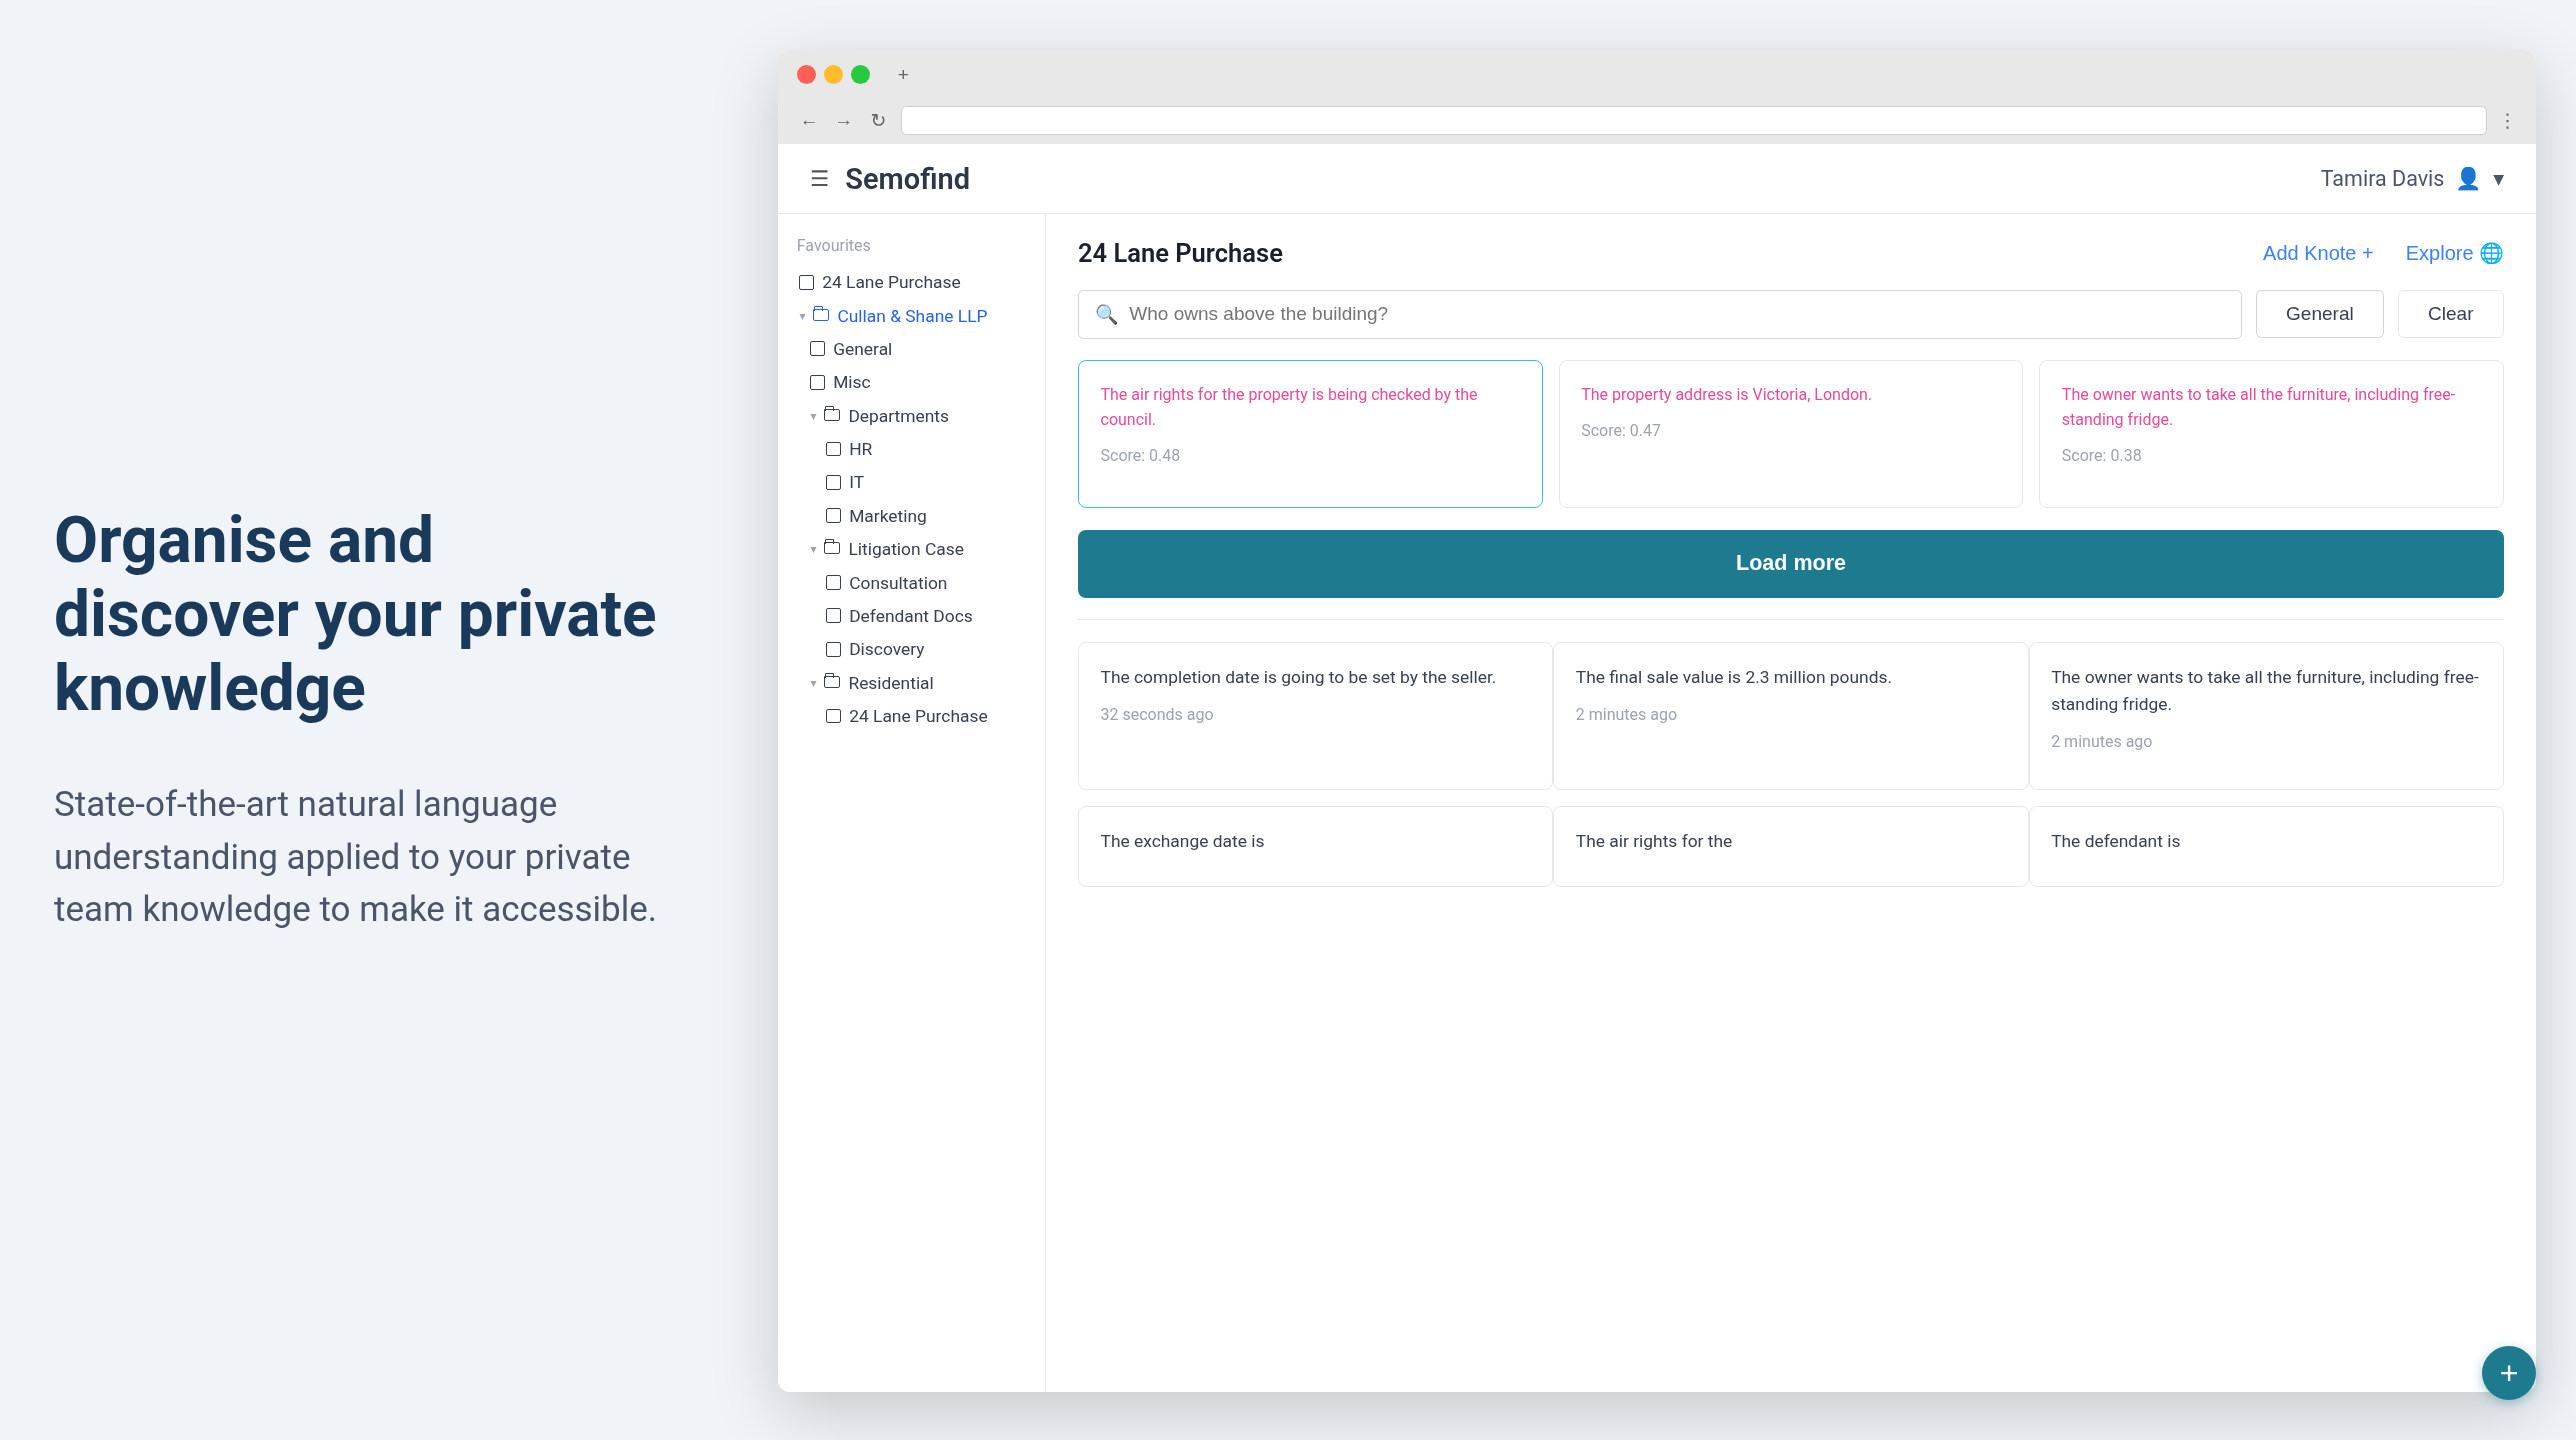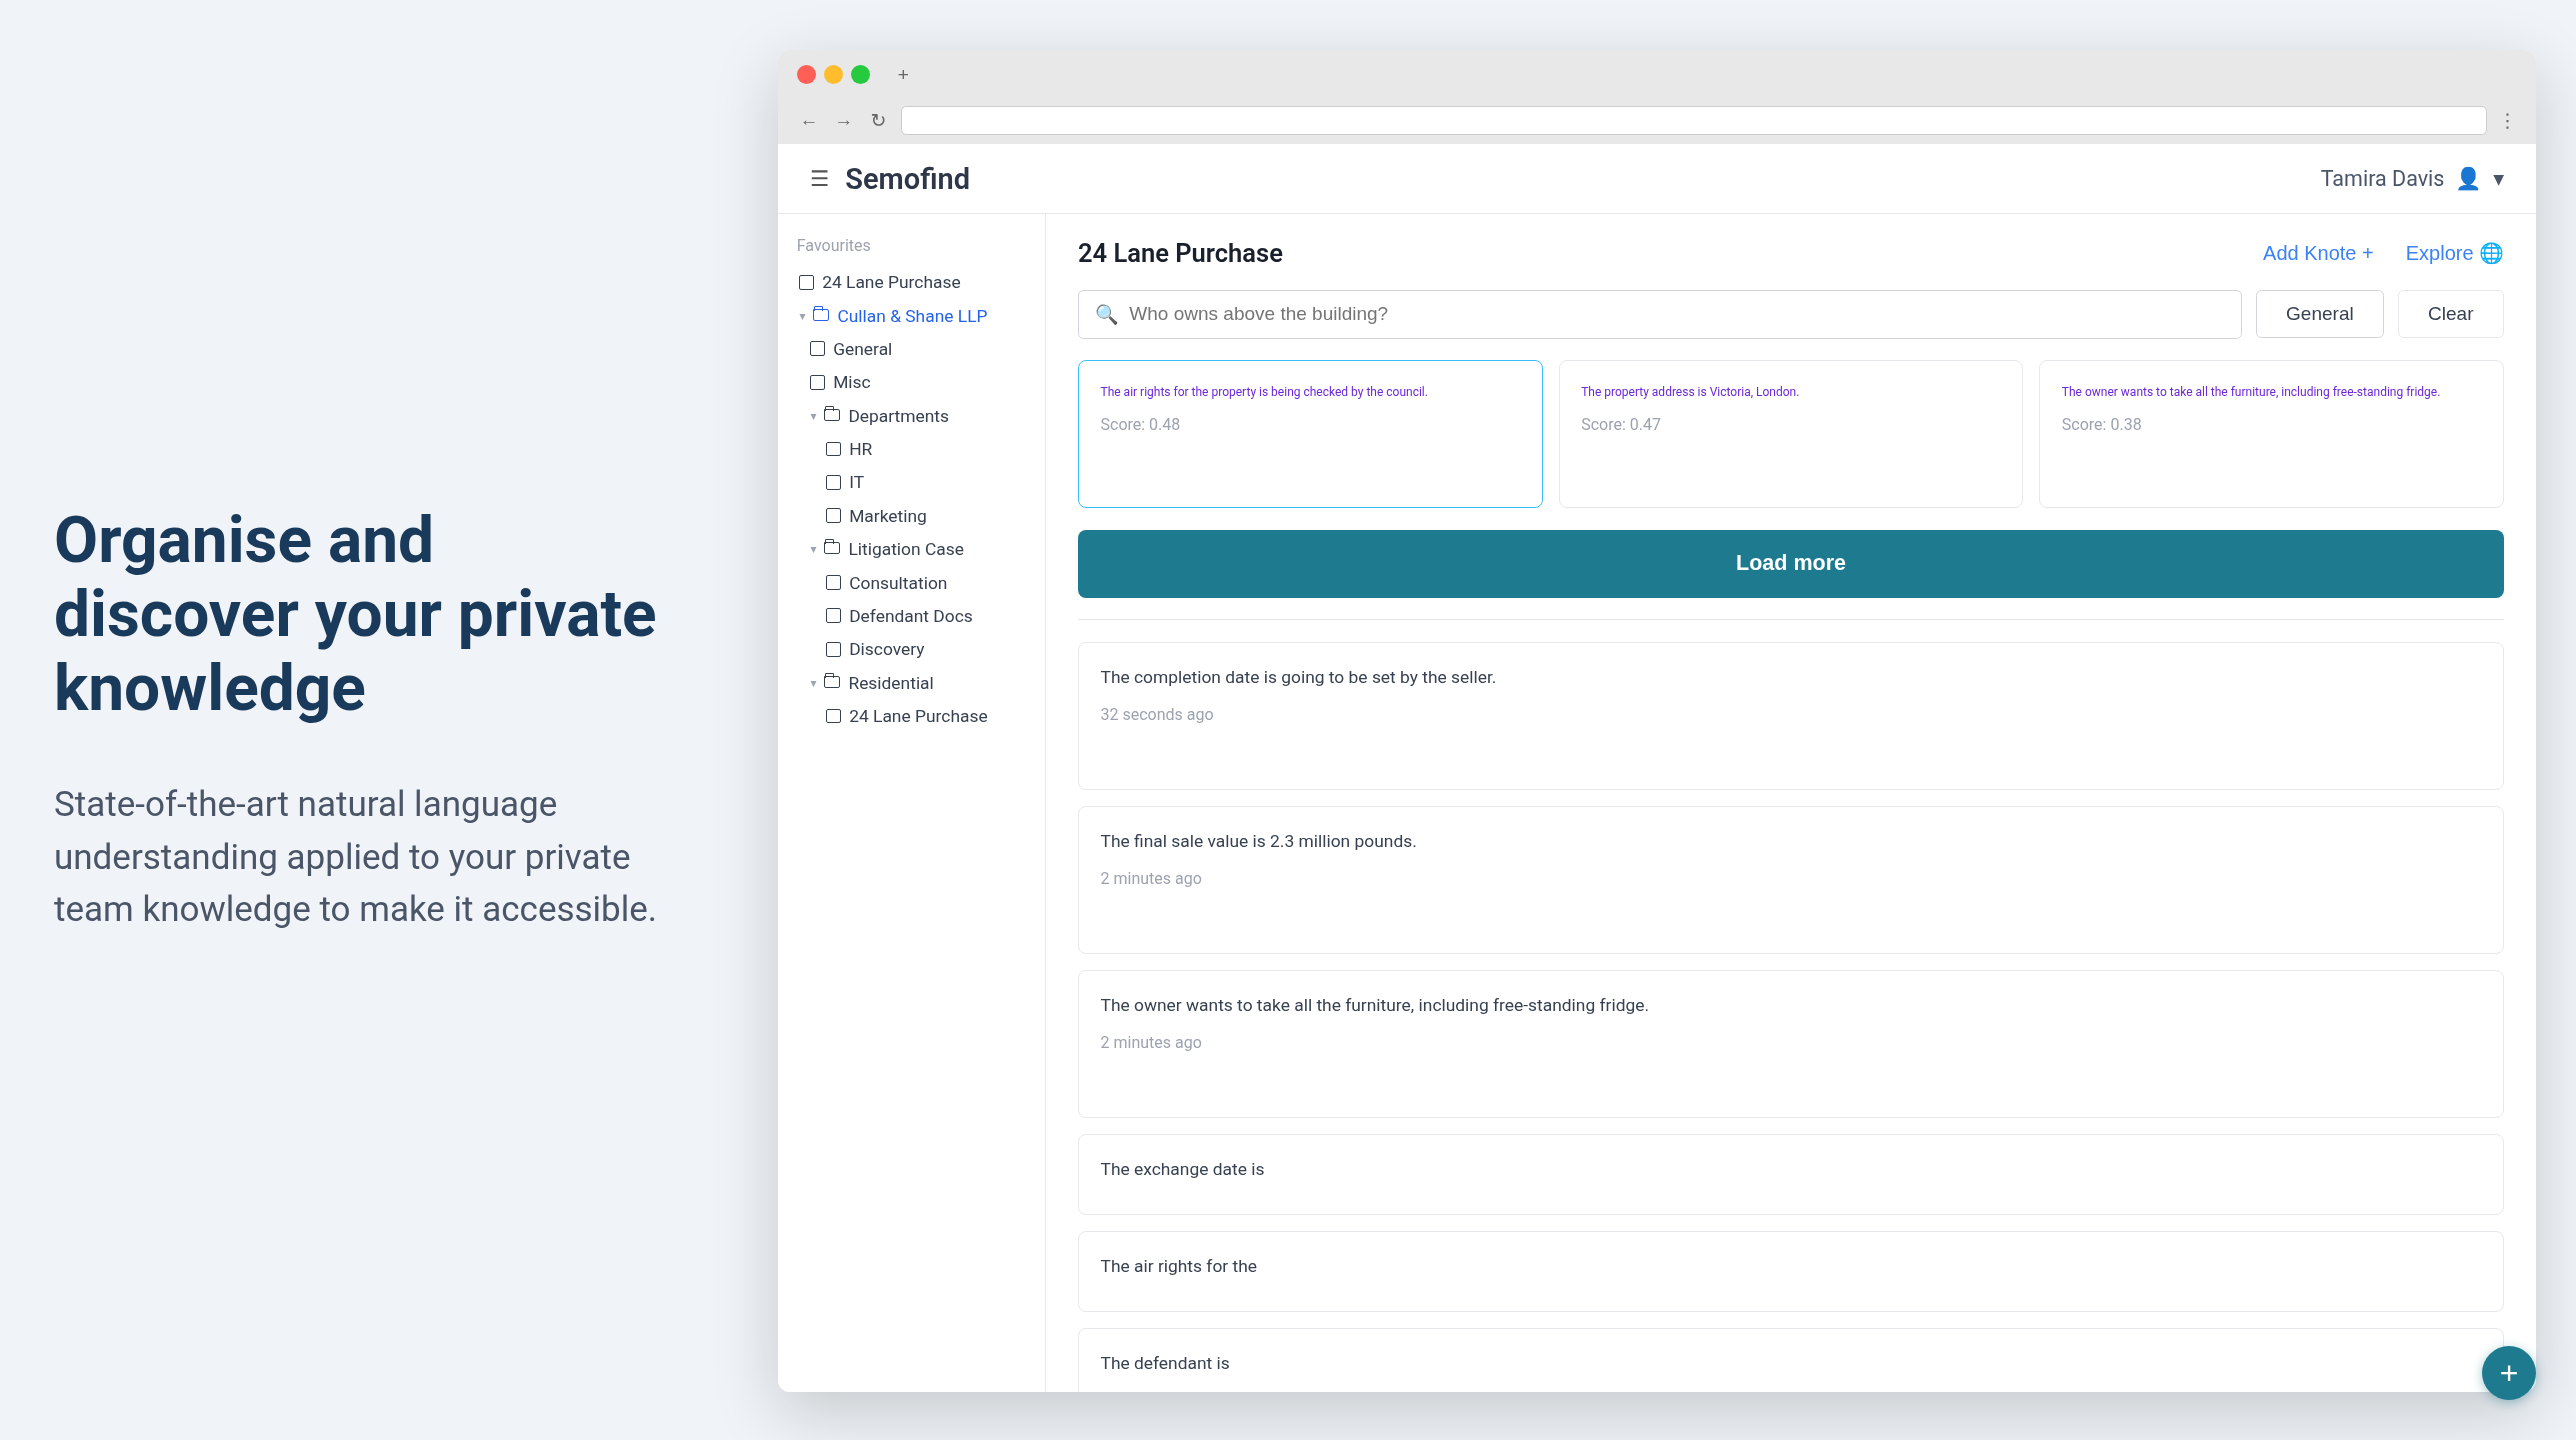--- a/index.html
+++ b/index.html
@@ -338,22 +338,22 @@
       border-radius: 8px;
       padding: 21.5px;
       background: white;
       min-height: 148px;
     }
     .result-card.highlighted {
       border: 1.7px solid #38bdf8;
       border-radius: 8px;
     }
     .result-card-text {
-      font-size: 12px;
-      color: #6d28d9;
+      font-size: 16px;
+      color: #ec4899;
       line-height: 1.55;
       margin-bottom: 13.4px;
     }
     .result-score {
       font-size: 16px;
       color: #9ca3af;
     }
 
     
     .load-more-btn {
@@ -372,22 +372,22 @@
     
     .section-divider {
       border: none;
       border-top: 1.3px solid #e5e7eb;
       margin-bottom: 21.5px;
     }
 
     
     .bottom-grid {
       display: grid;
-      grid-template-columns: repeat(1, 1fr);
-      gap: 16px;
+      grid-template-columns: repeat(3, 1fr);
+      gap: 0;
     }
     .bottom-card {
       border: 1px solid #e5e7eb;
       border-radius: 8px;
       padding: 21.5px;
       background: white;
       min-height: 148px;
     }
     .bottom-card-text {
       font-size: 17.4px;

